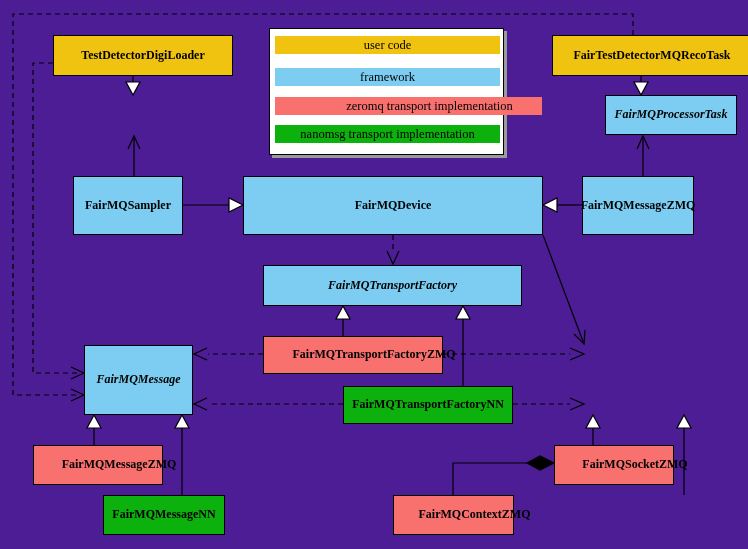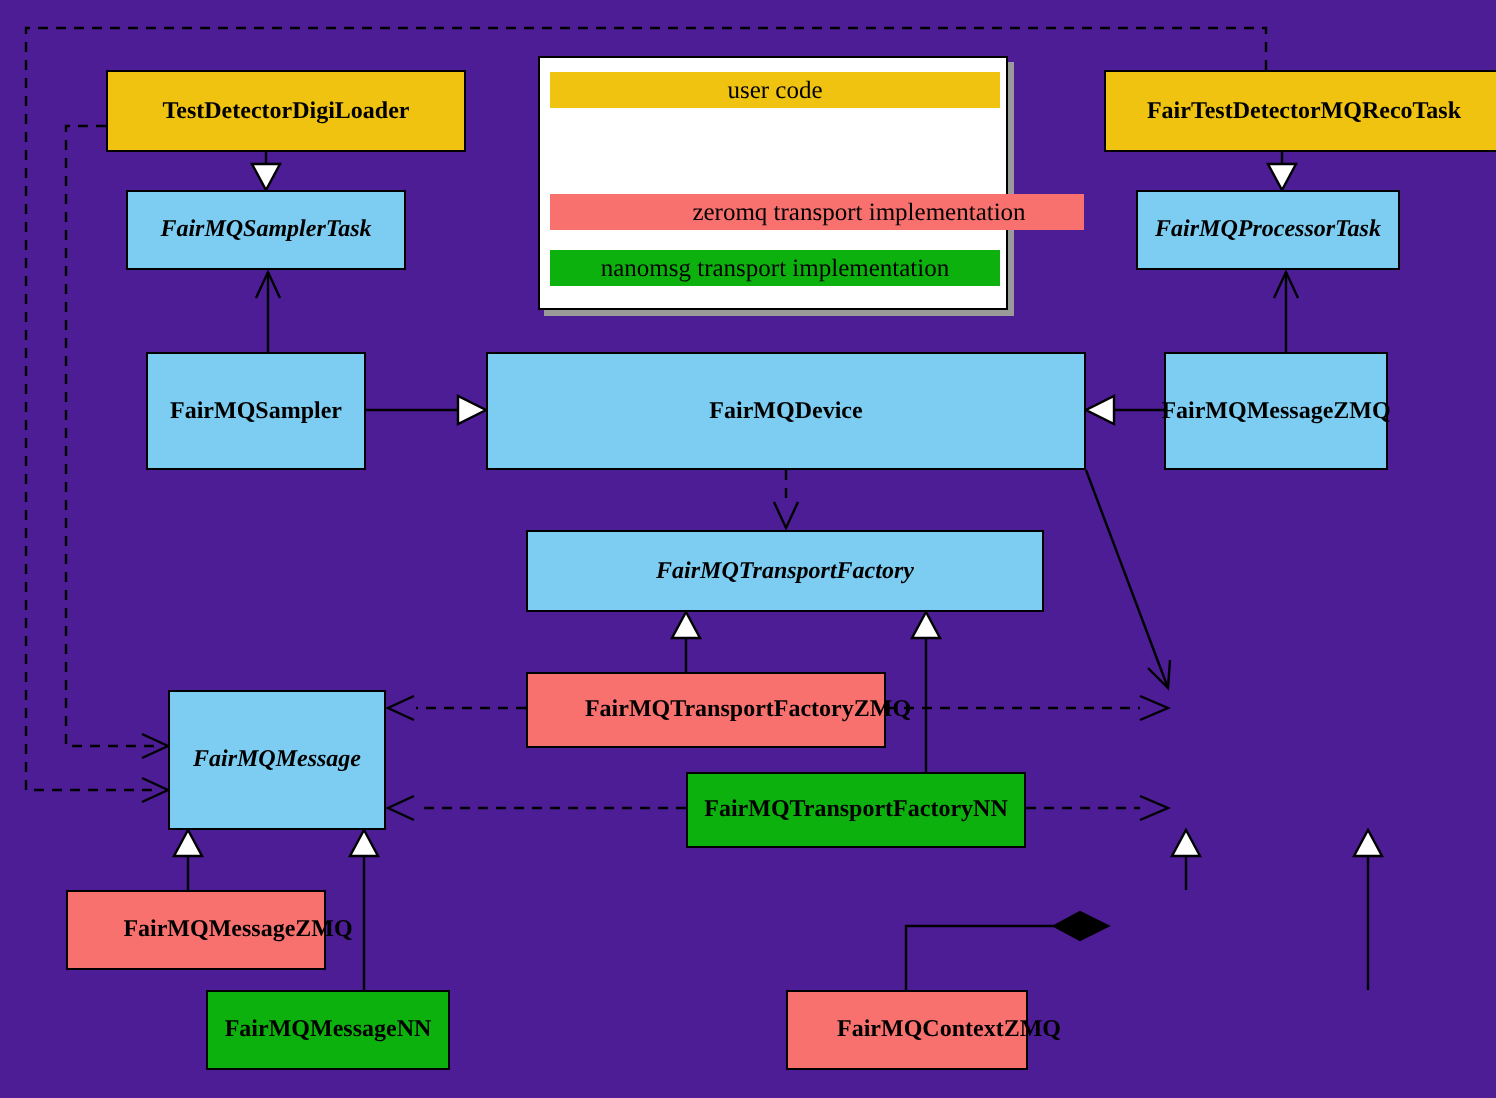--- a/index.html
+++ b/index.html
@@ -141,48 +141,49 @@
     </g>
 
     <g>
       <path d="M453,495 V463 H527"></path>
       <polygon points="527,463 540,456 554,463 540,470" fill="#000"></polygon>
     </g>
   </svg>
 
   <div class="legend">
     <div class="legend-bar lb-0 c-user">user code</div>
+    <div class="legend-bar lb-1 c-fw">framework</div>
     <div class="legend-bar lb-2 c-zmq">zeromq transport implementation</div>
     <div class="legend-bar lb-3 c-nn">nanomsg transport implementation</div>
   </div>
 
   <div class="node c-user" style="left:53px;top:35px;width:180px;height:41px">TestDetectorDigiLoader</div>
 
   <div class="node c-user" style="left:552px;top:35px;width:200px;height:41px">FairTestDetectorMQRecoTask</div>
 
-  <div class="node c-fw abstract" style="left:63px;top:95px;width:140px;height:40px">FairMQSamplerTask</div>
 
-  <div class="node c-fw abstract" style="left:568px;top:95px;width:132px;height:40px">FairMQProcessorTask</div>
+  <div class="node c-fw abstract" style="left:605px;top:95px;width:132px;height:40px">FairMQProcessorTask</div>
 
   <div class="node c-fw" style="left:73px;top:176px;width:110px;height:59px">FairMQSampler</div>
 
   <div class="node c-fw" style="left:243px;top:176px;width:300px;height:59px">FairMQDevice</div>
 
   <div class="node c-fw" style="left:582px;top:176px;width:112px;height:59px">FairMQMessageZMQ</div>
 
   <div class="node c-fw abstract" style="left:263px;top:265px;width:259px;height:41px">FairMQTransportFactory</div>
 
   <div class="node c-zmq" style="left:263px;top:336px;width:180px;height:38px">FairMQTransportFactoryZMQ</div>
 
   <div class="node c-nn" style="left:343px;top:386px;width:170px;height:38px">FairMQTransportFactoryNN</div>
 
   <div class="node c-fw abstract" style="left:84px;top:345px;width:109px;height:70px">FairMQMessage</div>
 
 
   <div class="node c-zmq" style="left:33px;top:445px;width:130px;height:40px">FairMQMessageZMQ</div>
 
   <div class="node c-nn" style="left:103px;top:495px;width:122px;height:40px">FairMQMessageNN</div>
 
+  <div class="node c-zmq" style="left:554px;top:445px;width:120px;height:40px">FairMQSocketZMQ</div>
 
 
   <div class="node c-zmq" style="left:393px;top:495px;width:121px;height:40px">FairMQContextZMQ</div>
 
 </div>
 
 </body></html>

